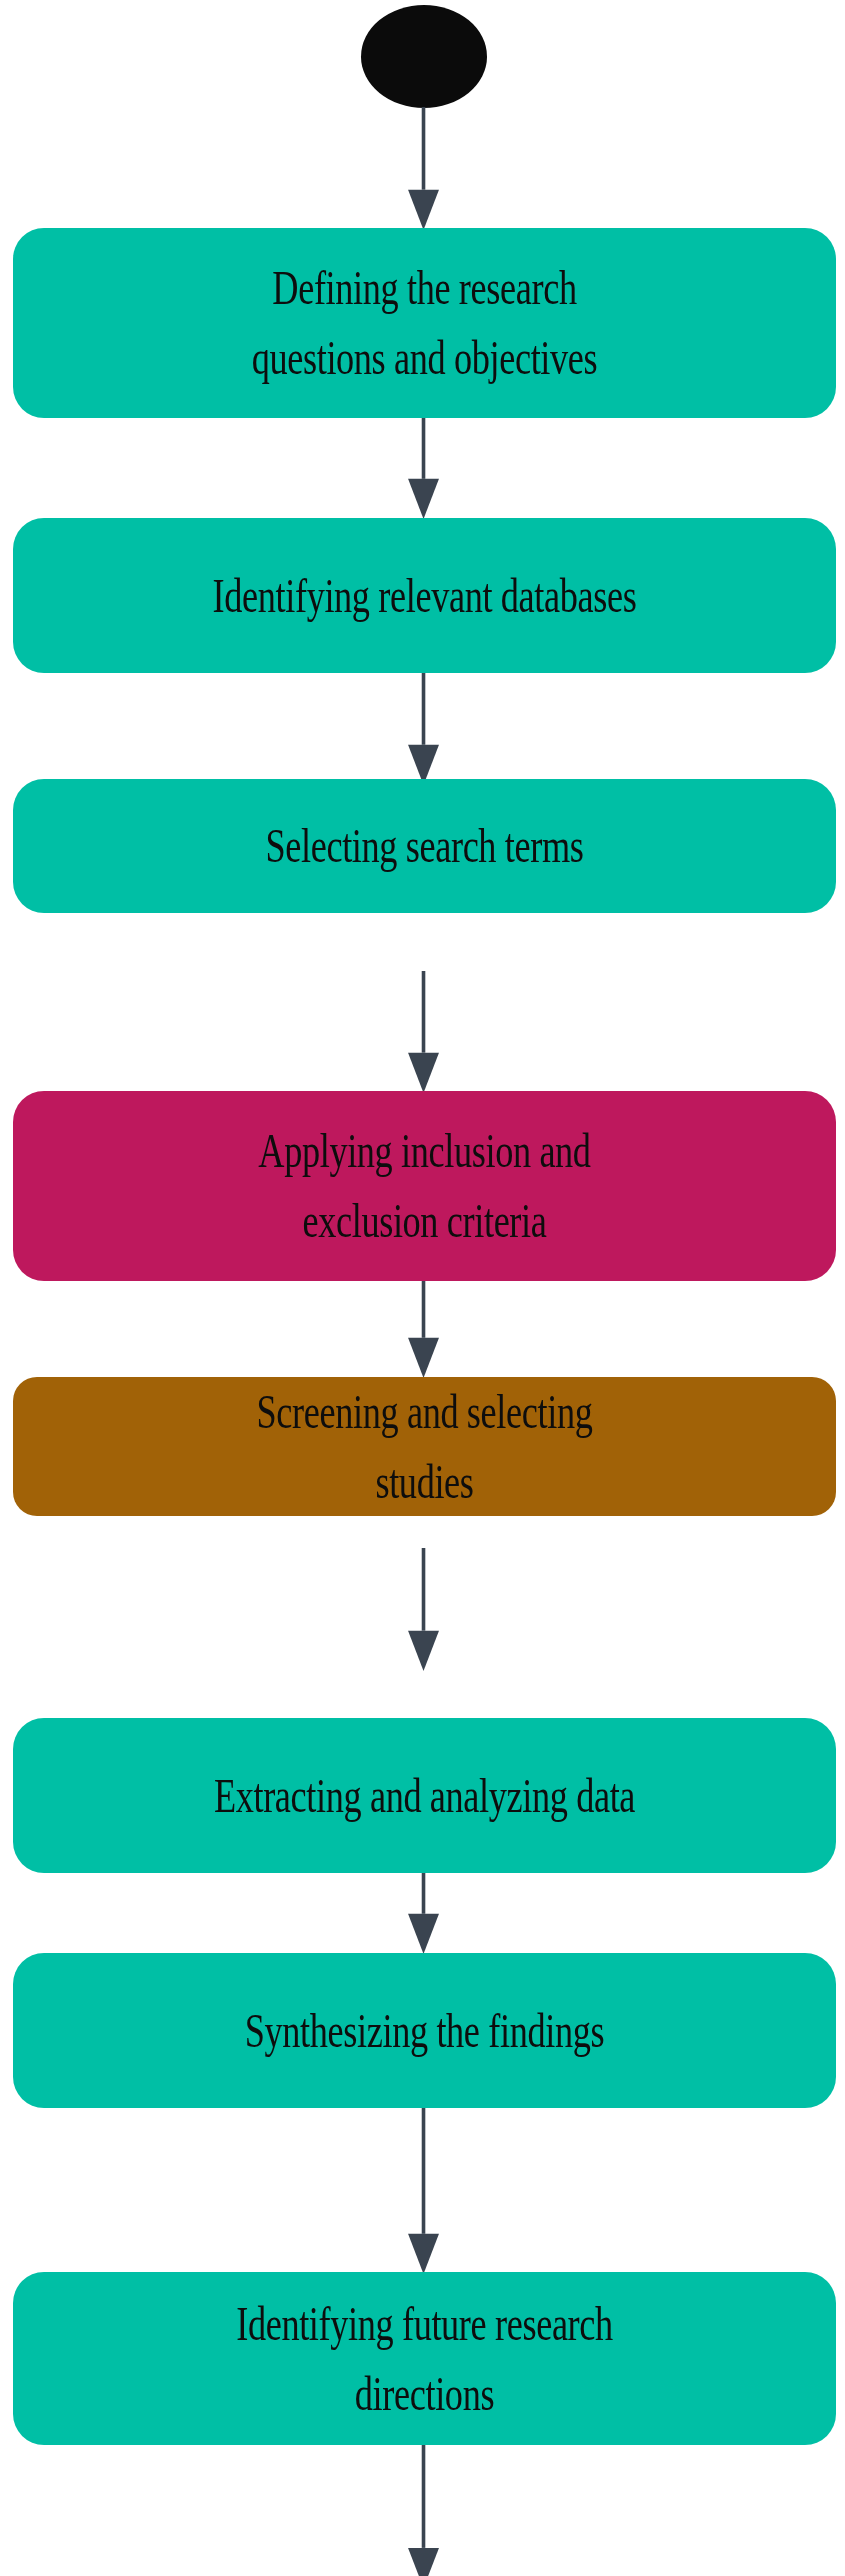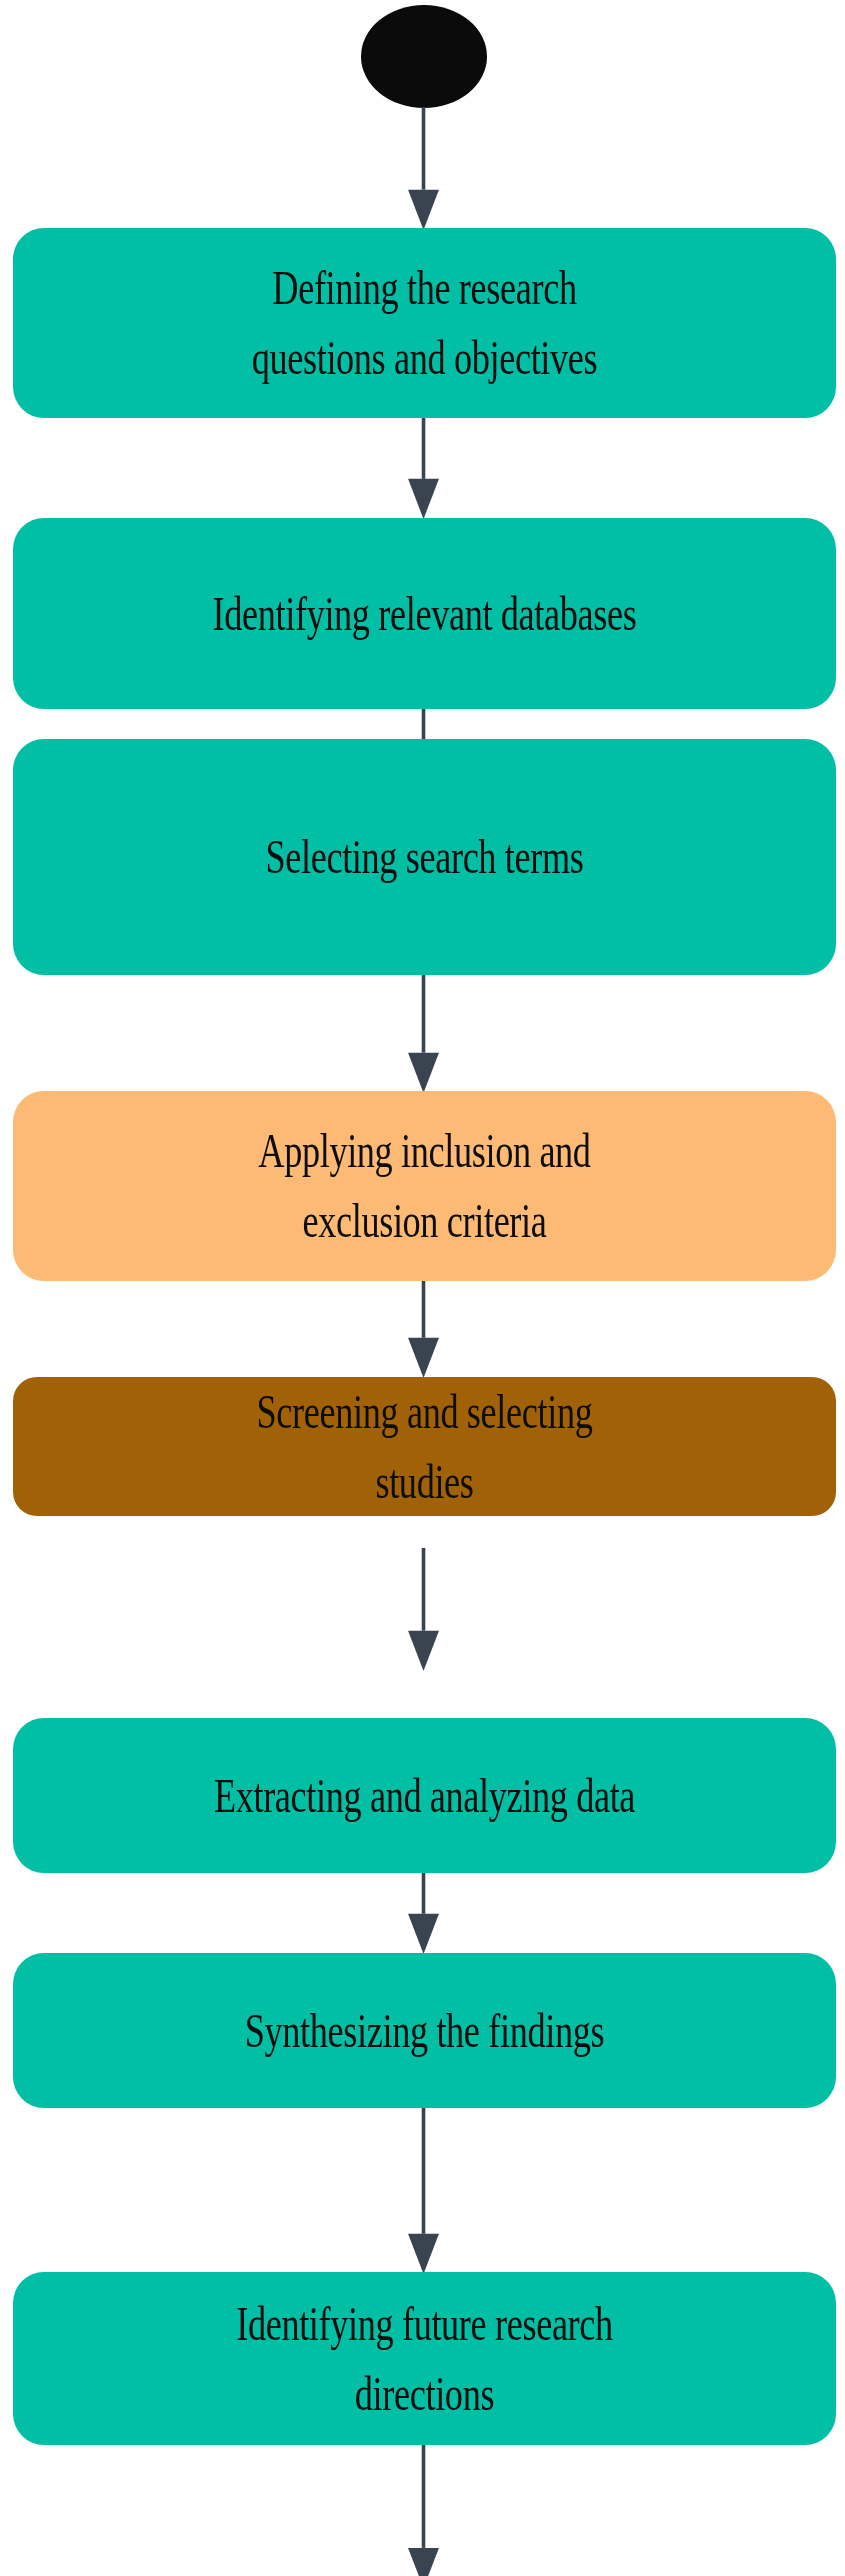--- a/index.html
+++ b/index.html
@@ -127,27 +127,27 @@
       <div class="connector" style="top: 2444px; height: 144px;">
         <svg viewBox="0 0 1642 280" preserveAspectRatio="none">
           <line x1="822" y1="0" x2="822" y2="202" stroke="#3A4450" stroke-width="7"></line>
           <polygon points="792,202 852,202 822,280" fill="#3A4450"></polygon>
         </svg>
       </div>
       <div class="process-box" style="top: 228px; height: 190px; background: rgb(0, 191, 165);">
         <div class="process-label" style="color: rgb(13, 13, 13);">Defining the research
 questions and objectives</div>
       </div>
-      <div class="process-box" style="top: 518px; height: 191px; background: rgb(0, 191, 165);">
+      <div class="process-box" style="top: 518px; height: 155px; background: rgb(0, 191, 165);">
         <div class="process-label" style="color: rgb(13, 13, 13);">Identifying relevant databases</div>
       </div>
-      <div class="process-box" style="top: 739px; height: 236px; background: rgb(0, 191, 165);">
+      <div class="process-box" style="top: 779px; height: 134px; background: rgb(0, 191, 165);">
         <div class="process-label" style="color: rgb(13, 13, 13);">Selecting search terms</div>
       </div>
-      <div class="process-box" style="top: 1091px; height: 190px; background: #fdba74;">
+      <div class="process-box" style="top: 1091px; height: 190px; background: #be185d;">
         <div class="process-label" style="color: rgb(13, 13, 13);">Applying inclusion and
 exclusion criteria</div>
       </div>
       <div class="process-box" style="top: 1377px; height: 139px; background: #a16207; border-radius: 24px;">
         <div class="process-label" style="color: rgb(13, 13, 13);">Screening and selecting
 studies</div>
       </div>
       <div class="process-box" style="top: 1718px; height: 155px; background: rgb(0, 191, 165);">
         <div class="process-label" style="color: rgb(13, 13, 13);">Extracting and analyzing data</div>
       </div>

